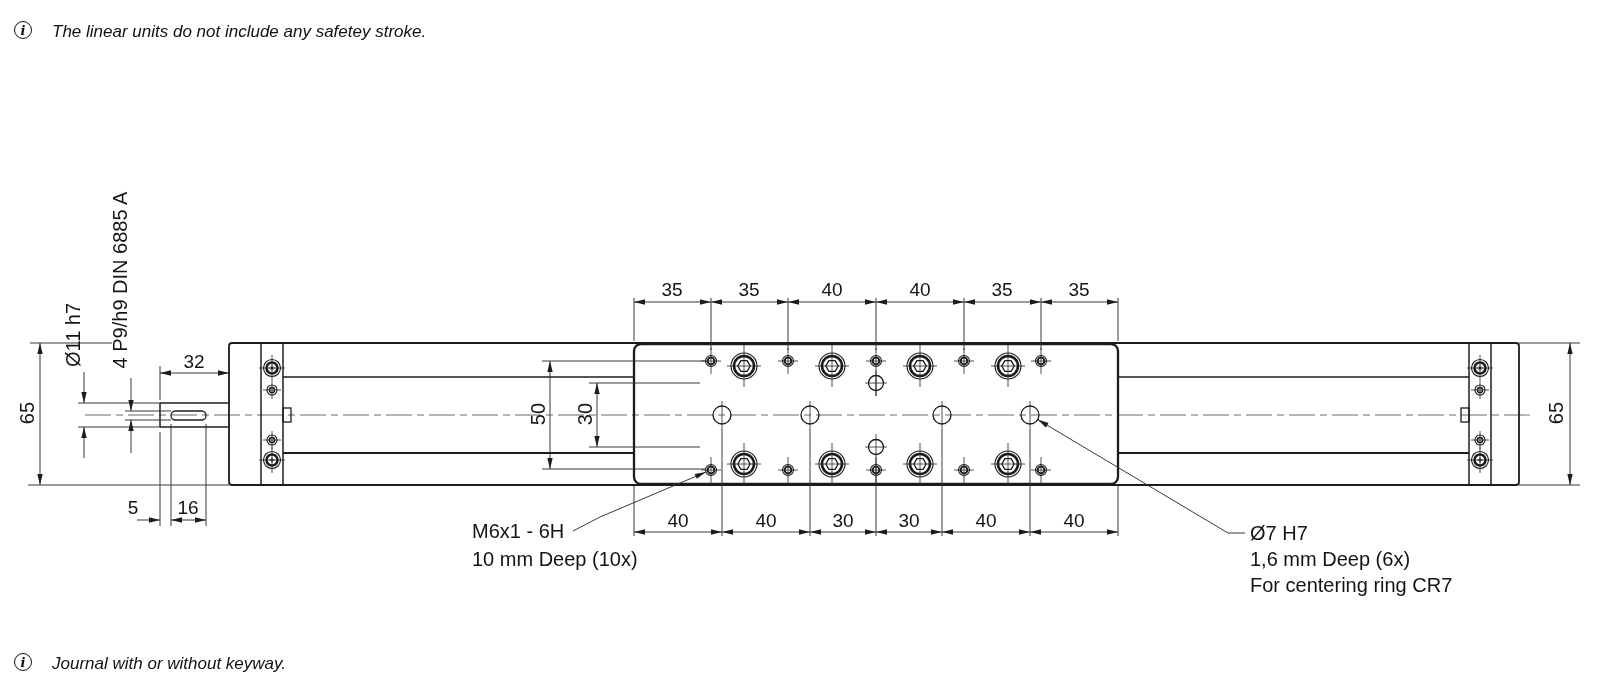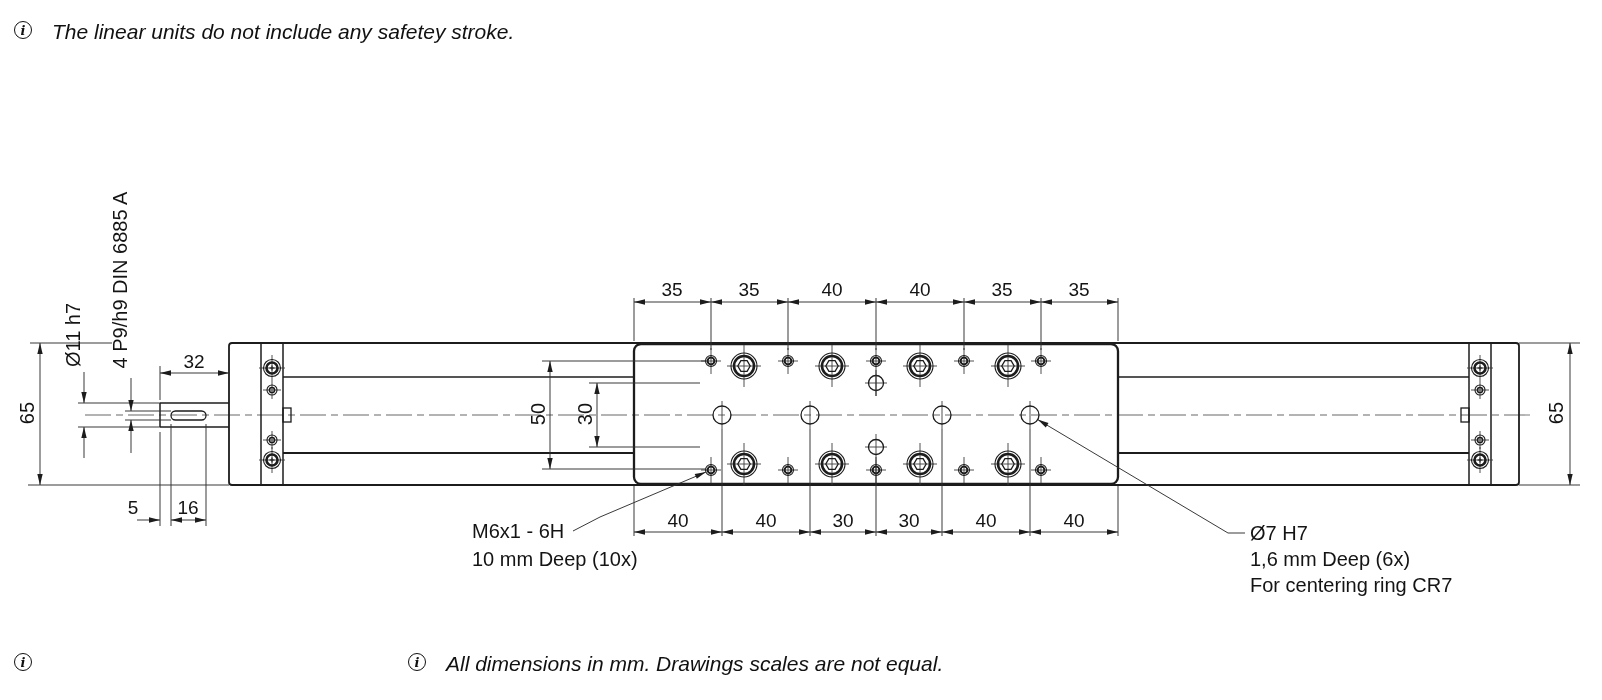--- a/index.html
+++ b/index.html
@@ -23,21 +23,21 @@
   .cl   { stroke:#9a9a9a; stroke-width:1.3; fill:none; stroke-dasharray:26 5 7 5; }
   .ah   { fill:#1c1c1c; stroke:none; }
 
   text { fill:#141414; font-family:"Liberation Sans", sans-serif; }
   .dimtext { font-size:19px; }
   .lbl     { font-size:20px; }
   .callout { font-size:20px; }
 
   
   .note { position:absolute; display:flex; align-items:flex-start; color:#111; }
-  .note .txt { font-style:italic; font-size:21px; line-height:31px; color:#111; }
+  .note .txt { font-style:italic; font-size:17px; line-height:31px; color:#111; }
   .info-icon {
     box-sizing:border-box; width:18px; height:18px; margin-top:5px; margin-right:20px;
     border:1.7px solid #111; border-radius:50%; flex:0 0 auto;
     display:inline-flex; align-items:center; justify-content:center;
     font:italic bold 13px "DejaVu Serif", serif; color:#111;
   }
   .info-icon::after { content:"i"; }
 </style>
 </head>
 <body>
@@ -313,20 +313,17 @@
 
   <div class="note" style="left:14px; top:16px;">
     <span class="info-icon"></span>
     <div class="txt">
       <div>The linear units do not include any safetey stroke.</div>
     </div>
   </div>
 
   <div class="note" style="left:14px; top:648px;">
     <span class="info-icon"></span>
+    <div class="txt">Journal with or without keyway.</div>
   </div>
 
-  <div class="note" style="left:408px; top:648px;">
-    <span class="info-icon"></span>
-    <div class="txt">All dimensions in mm. Drawings scales are not equal.</div>
-  </div>
 
 </div>
 
 </body></html>

